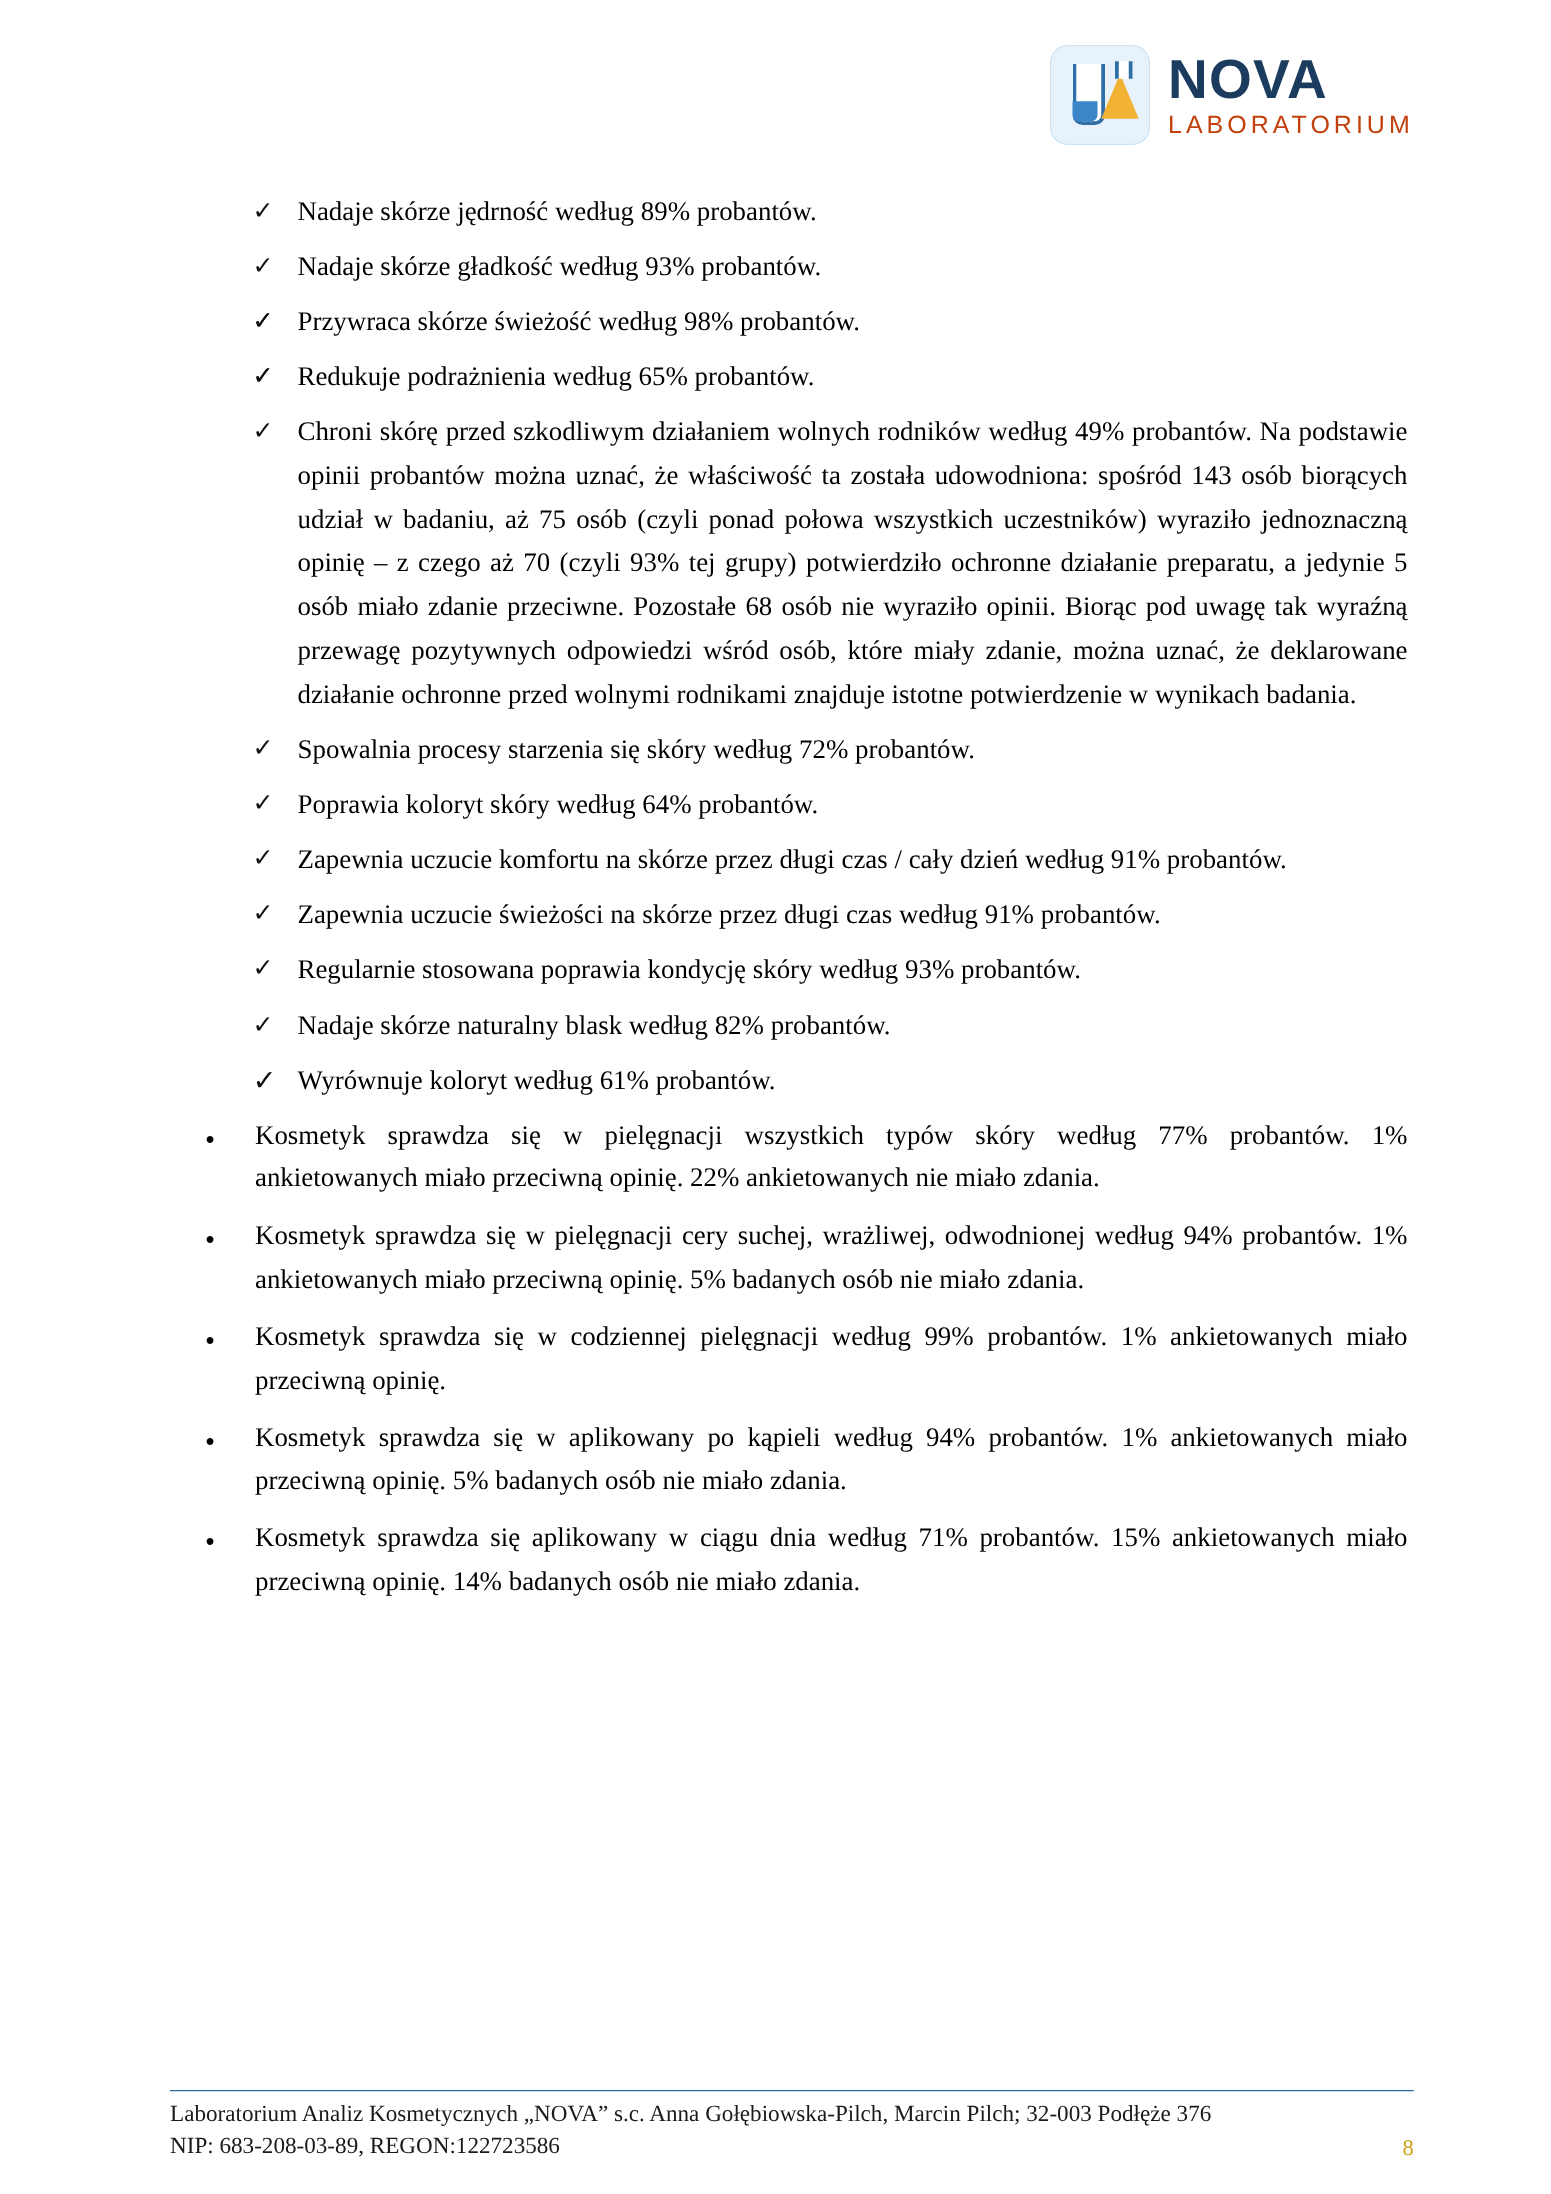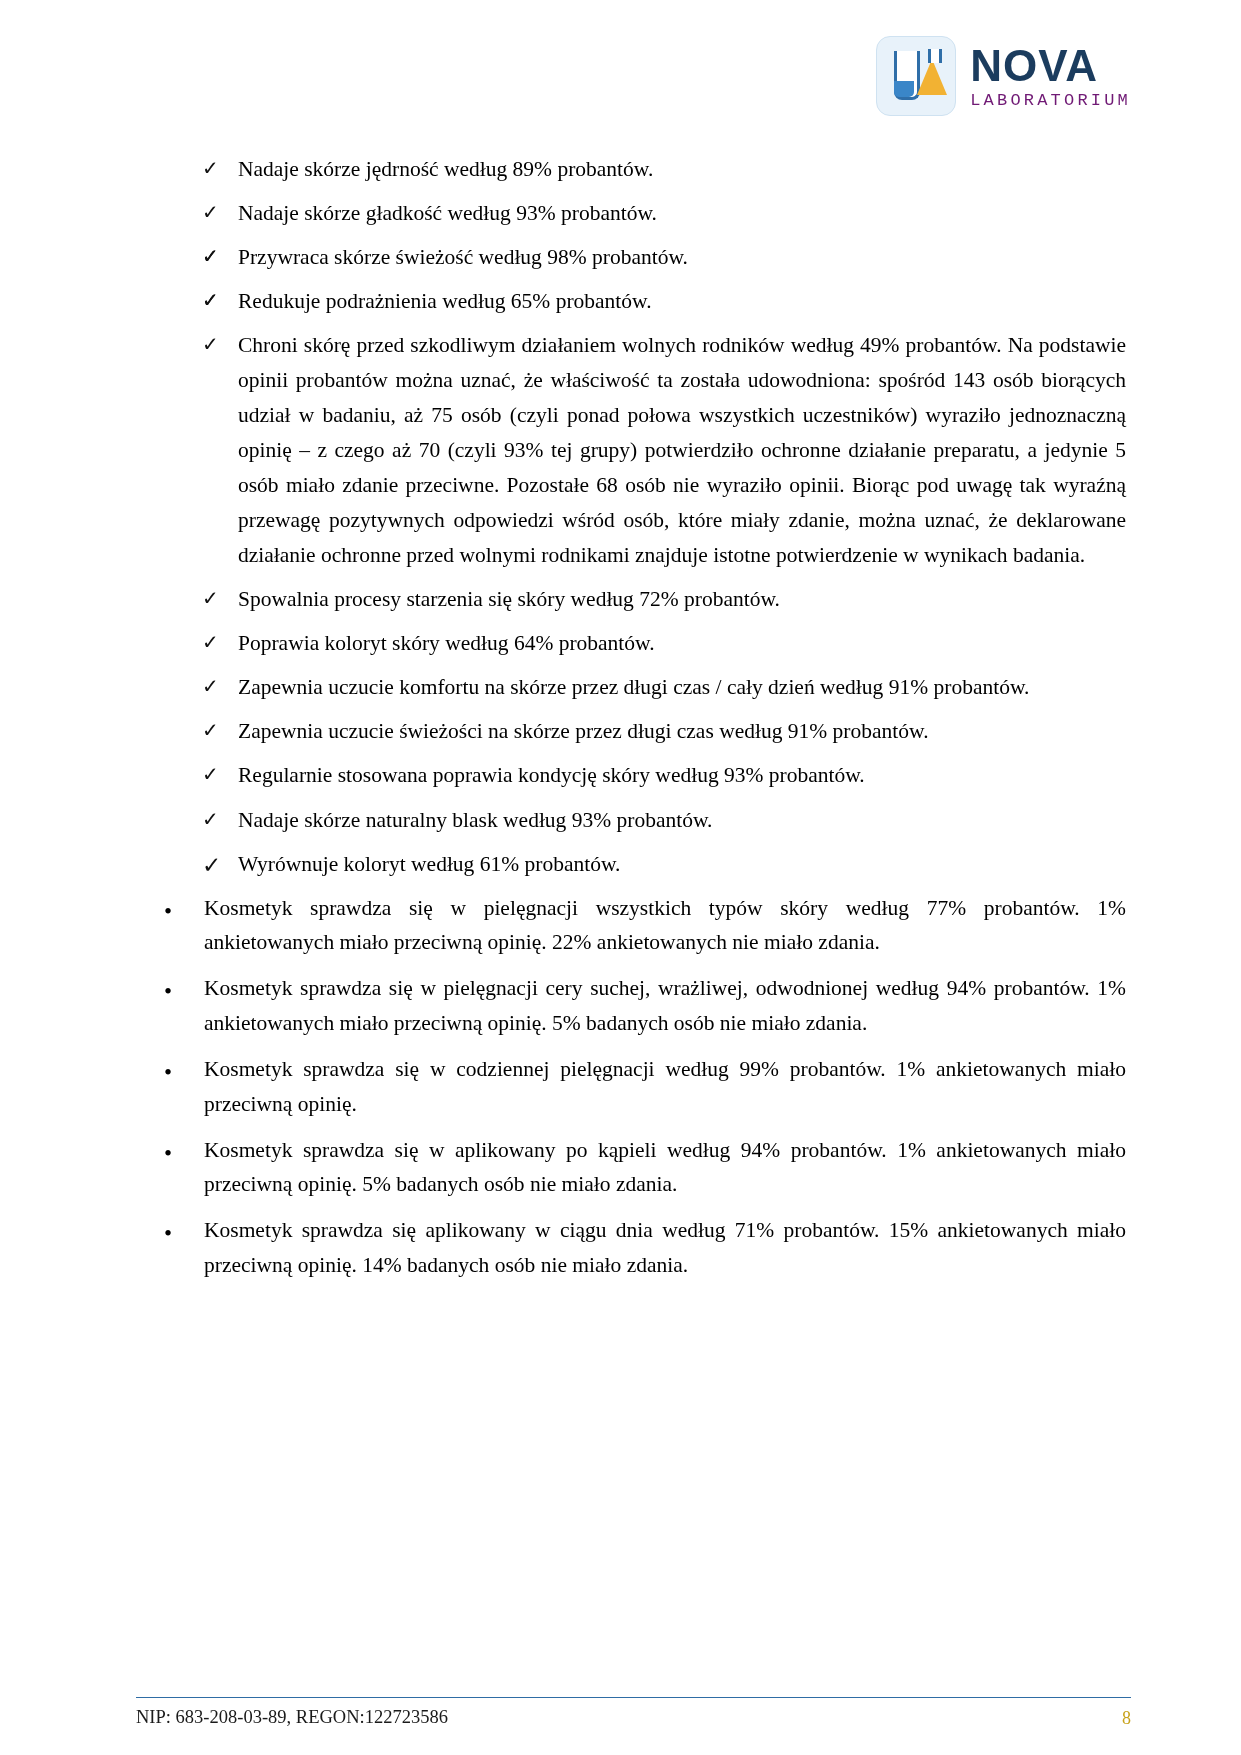--- a/index.html
+++ b/index.html
@@ -82,24 +82,24 @@
     line-height: 1;
   }
   .logo-title {
     font-family: "Liberation Sans", sans-serif;
     font-weight: bold;
     font-size: 44px;
     letter-spacing: 1px;
     color: #1b3c5e;
   }
   .logo-sub {
-    font-family: Liberation Mono, monospace;
-    font-size: 17px;
+    font-family: Liberation Sans, sans-serif;
+    font-size: 20px;
     letter-spacing: 3.2px;
-    color: #701a75;
+    color: #c2410c;
     margin-top: 4px;
   }
 
   
   .content {
     position: absolute;
     left: 136px;
     top: 152px;
     width: 990px;
   }
@@ -242,21 +242,21 @@
       <li>
         <span class="bullet-check">✓</span>
         <span>Zapewnia uczucie świeżości na skórze przez długi czas według 91% probantów.</span>
       </li>
       <li>
         <span class="bullet-check">✓</span>
         <span>Regularnie stosowana poprawia kondycję skóry według 93% probantów.</span>
       </li>
       <li>
         <span class="bullet-check">✓</span>
-        <span>Nadaje skórze naturalny blask według 93% probantów.</span>
+        <span>Nadaje skórze naturalny blask według 82% probantów.</span>
       </li>
       <li class="last-check">
         <span class="bullet-check">✓</span>
         <span>Wyrównuje koloryt według 61% probantów.</span>
       </li>
     </ul>
 
     <ul class="lvl1">
       <li>
         <span class="bullet-dot">•</span>
@@ -279,19 +279,20 @@
         <span>Kosmetyk sprawdza się aplikowany w ciągu dnia według 71% probantów. 15% ankietowanych miało przeciwną opinię. 14% badanych osób nie miało zdania.</span>
       </li>
     </ul>
 
   </div>
 
   <div class="footer">
     <hr class="footer-rule">
     <div class="footer-row">
       <div class="footer-lines">
+        <div>Laboratorium Analiz Kosmetycznych „NOVA” s.c. Anna Gołębiowska-Pilch, Marcin Pilch; 32-003 Podłęże 376</div>
         <div>NIP: 683-208-03-89, REGON:122723586</div>
       </div>
       <div class="page-num">8</div>
     </div>
   </div>
 
 </div>
 
 </body></html>

